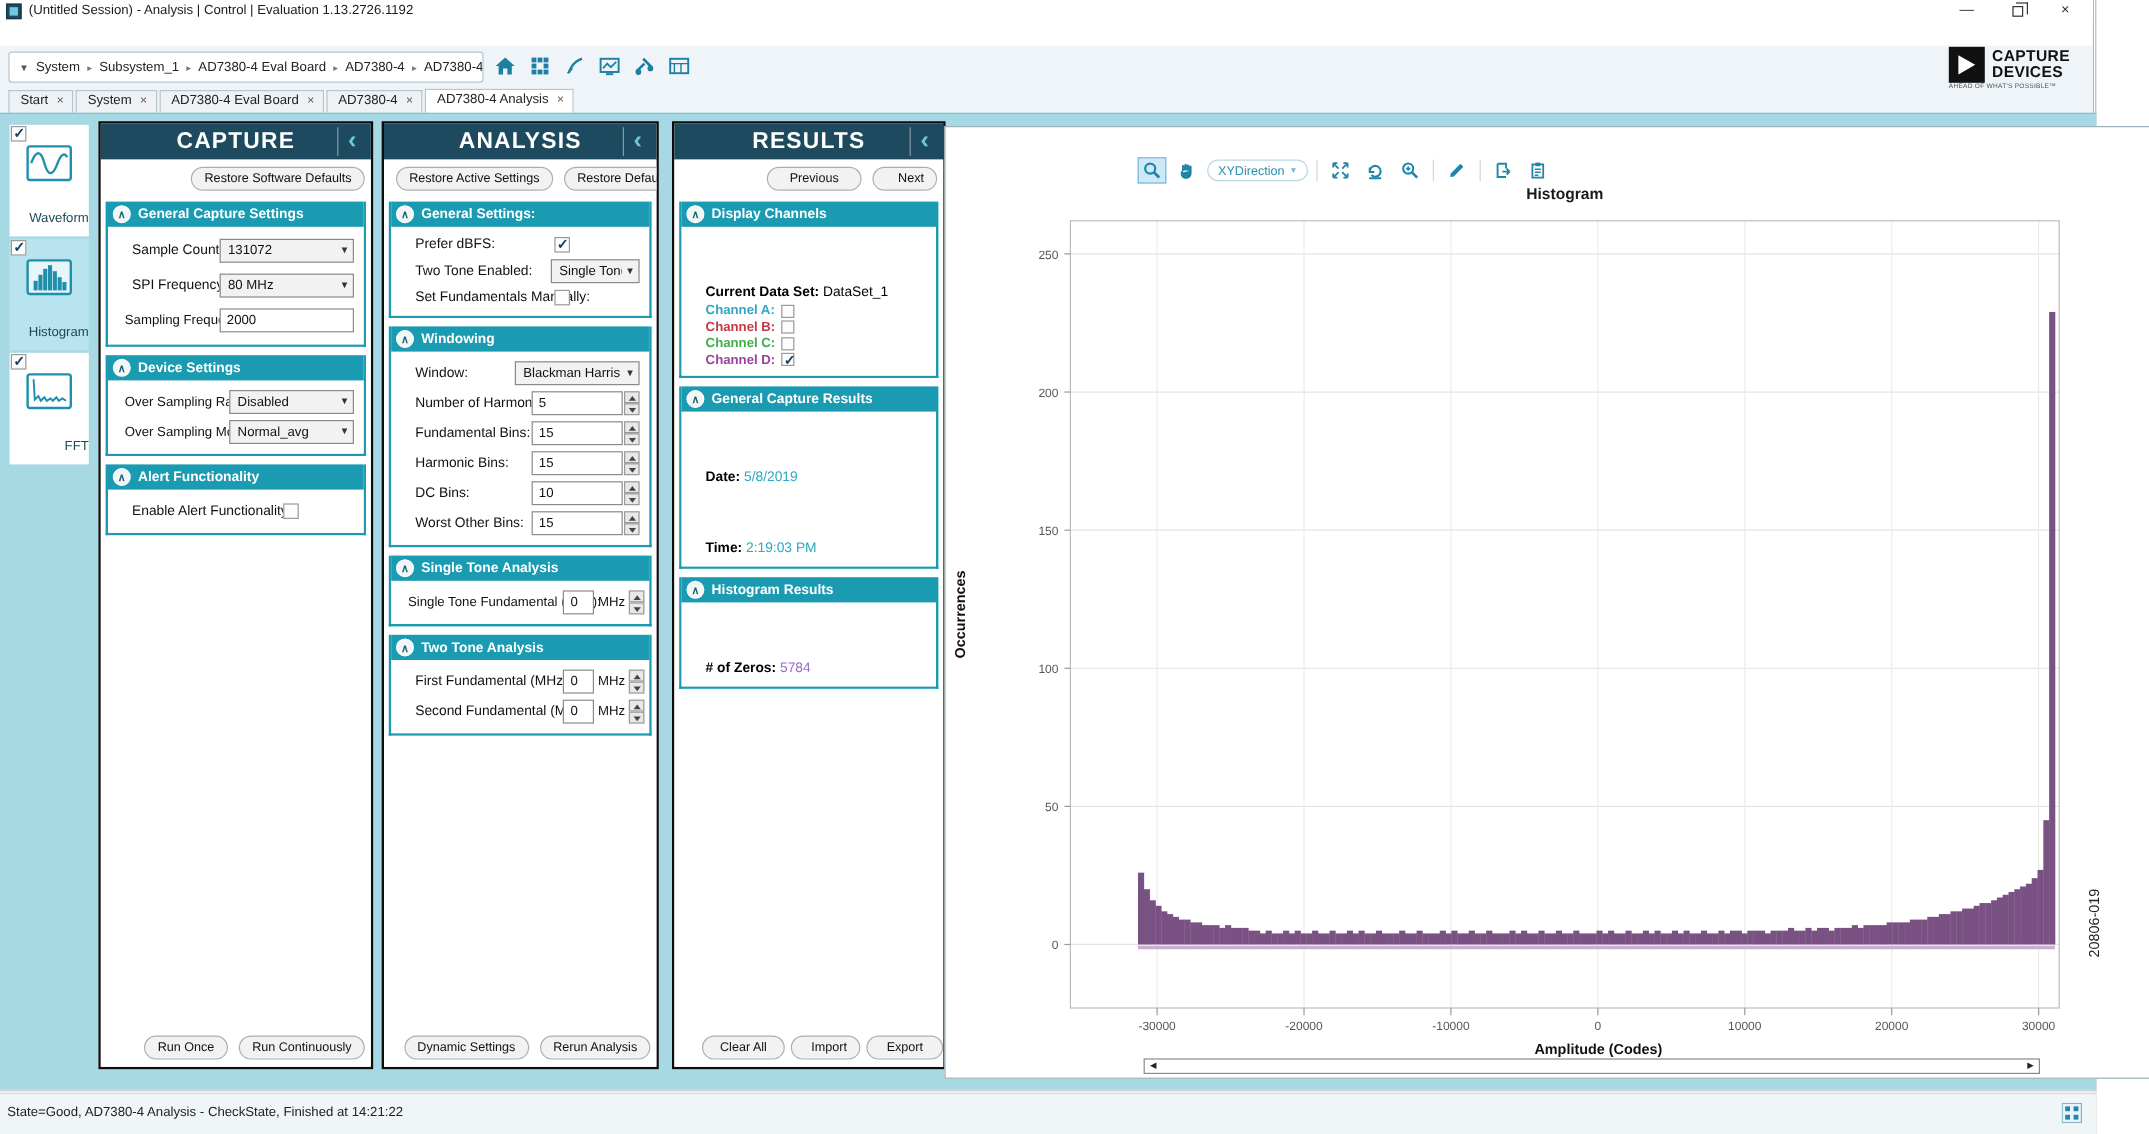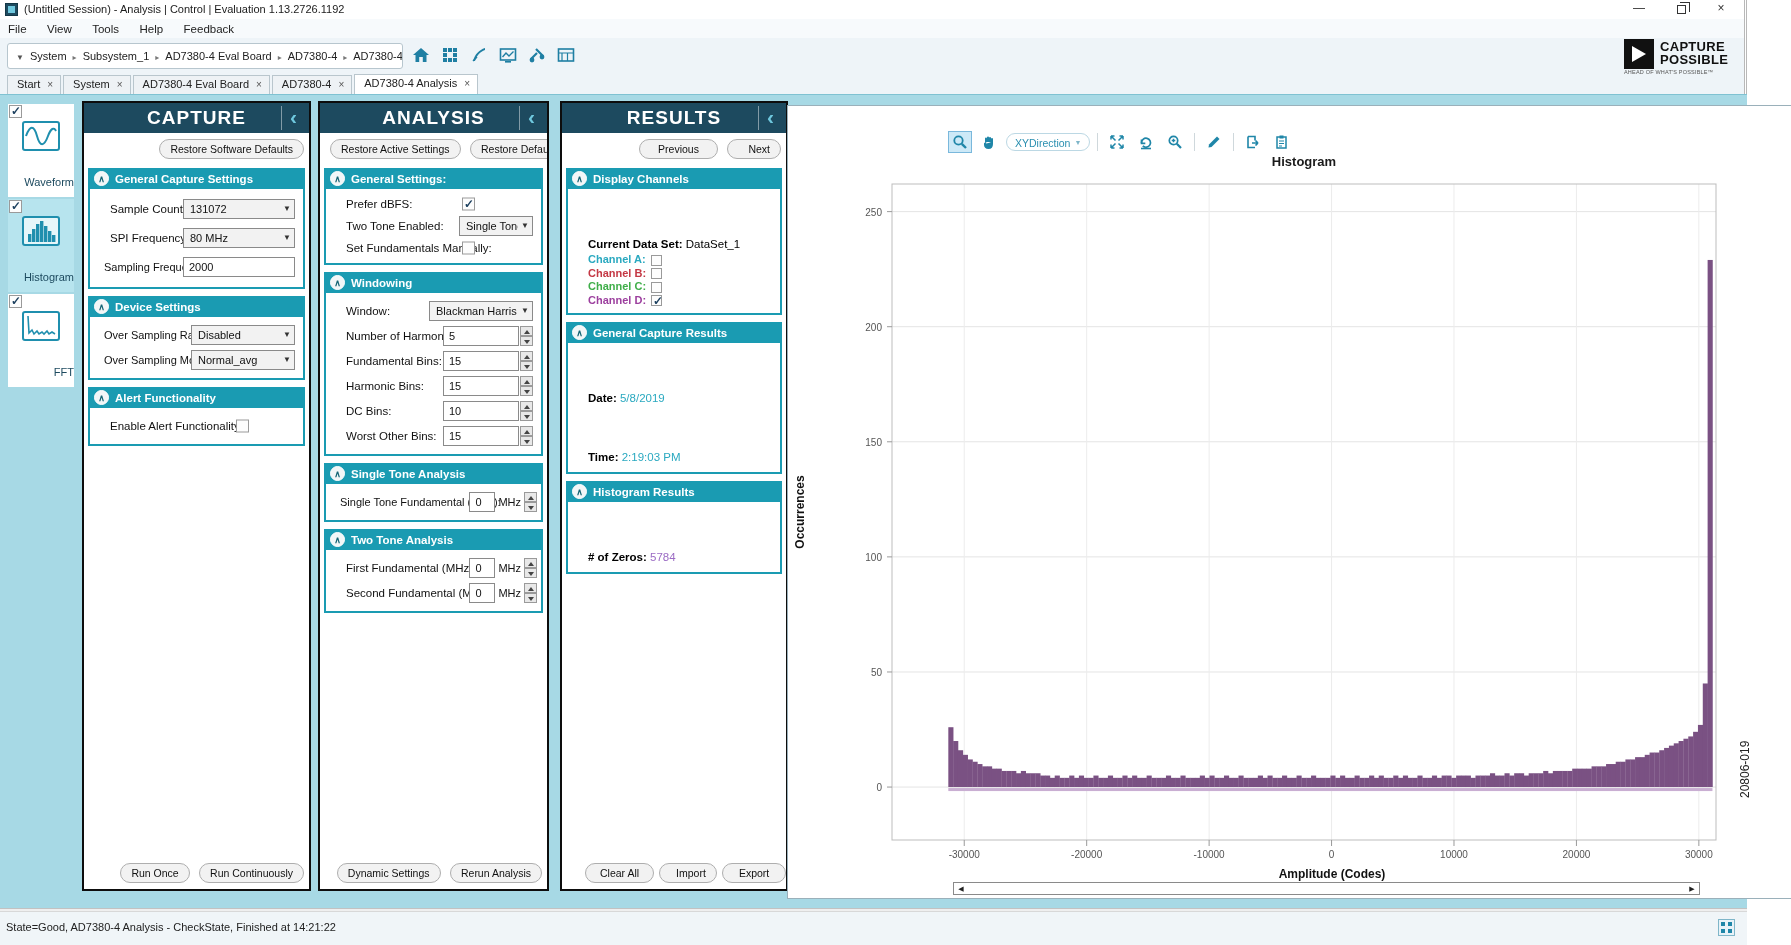--- a/index.html
+++ b/index.html
@@ -142,27 +142,20 @@
   <div class="titlebar">
     <span class="appicon">
           <i></i>
         </span>
     <span class="apptitle">(Untitled Session) - Analysis | Control | Evaluation 1.13.2726.1192</span>
     <span class="winbtn min">—</span>
     <span class="winbtn max"><span class="restoreglyph"></span></span>
     <span class="winbtn close">×</span>
   </div>
 
-  <div class="menubar">
-    <span class="menuitem">File</span>
-    <span class="menuitem">View</span>
-    <span class="menuitem">Tools</span>
-    <span class="menuitem">Help</span>
-    <span class="menuitem">Feedback</span>
-  </div>
 
   <div class="toolbar">
     <div class="breadcrumb">
       <span class="bc-caret">▼</span><span>System</span><span class="bc-sep">▸</span><span>Subsystem_1</span><span class="bc-sep">▸</span><span>AD7380-4 Eval Board</span><span class="bc-sep">▸</span><span>AD7380-4</span><span class="bc-sep">▸</span><span>AD7380-4 Analysis</span>
     </div>
     <div class="tbicons">
       <span class="tbicon">
         <svg width="20" height="20" viewBox="0 0 20 20">
               <path d="M10 3 L18 10 L15.5 10 L15.5 17 L11.8 17 L11.8 12 L8.2 12 L8.2 17 L4.5 17 L4.5 10 L2 10 Z" fill="#1f7fa3"></path>
             </svg>
@@ -205,21 +198,21 @@
         <svg width="20" height="20" viewBox="0 0 20 20">
               <rect x="2.5" y="4" width="15" height="12" fill="none" stroke="#1f7fa3" stroke-width="1.6"></rect>
               <path d="M2.5 8 H17.5 M6 8 V16 M11.5 8 V16" stroke="#1f7fa3" stroke-width="1.2"></path>
             </svg>
       </span>
     </div>
     <div class="brand">
       <span class="brand-logo">
             <i></i>
           </span>
-      <span class="brand-name"><span>CAPTURE</span><br><span>POSSIBLE</span></span>
+      <span class="brand-name"><span>CAPTURE</span><br><span>DEVICES</span></span>
       <span class="brand-tag">AHEAD OF WHAT'S POSSIBLE™</span>
     </div>
   </div>
 
   <div class="tabbar">
     <span class="tab"><span>Start</span><span class="x">×</span></span>
     <span class="tab"><span>System</span><span class="x">×</span></span>
     <span class="tab"><span>AD7380-4 Eval Board</span><span class="x">×</span></span>
     <span class="tab"><span>AD7380-4</span><span class="x">×</span></span>
     <span class="tab active"><span>AD7380-4 Analysis</span><span class="x">×</span></span>

